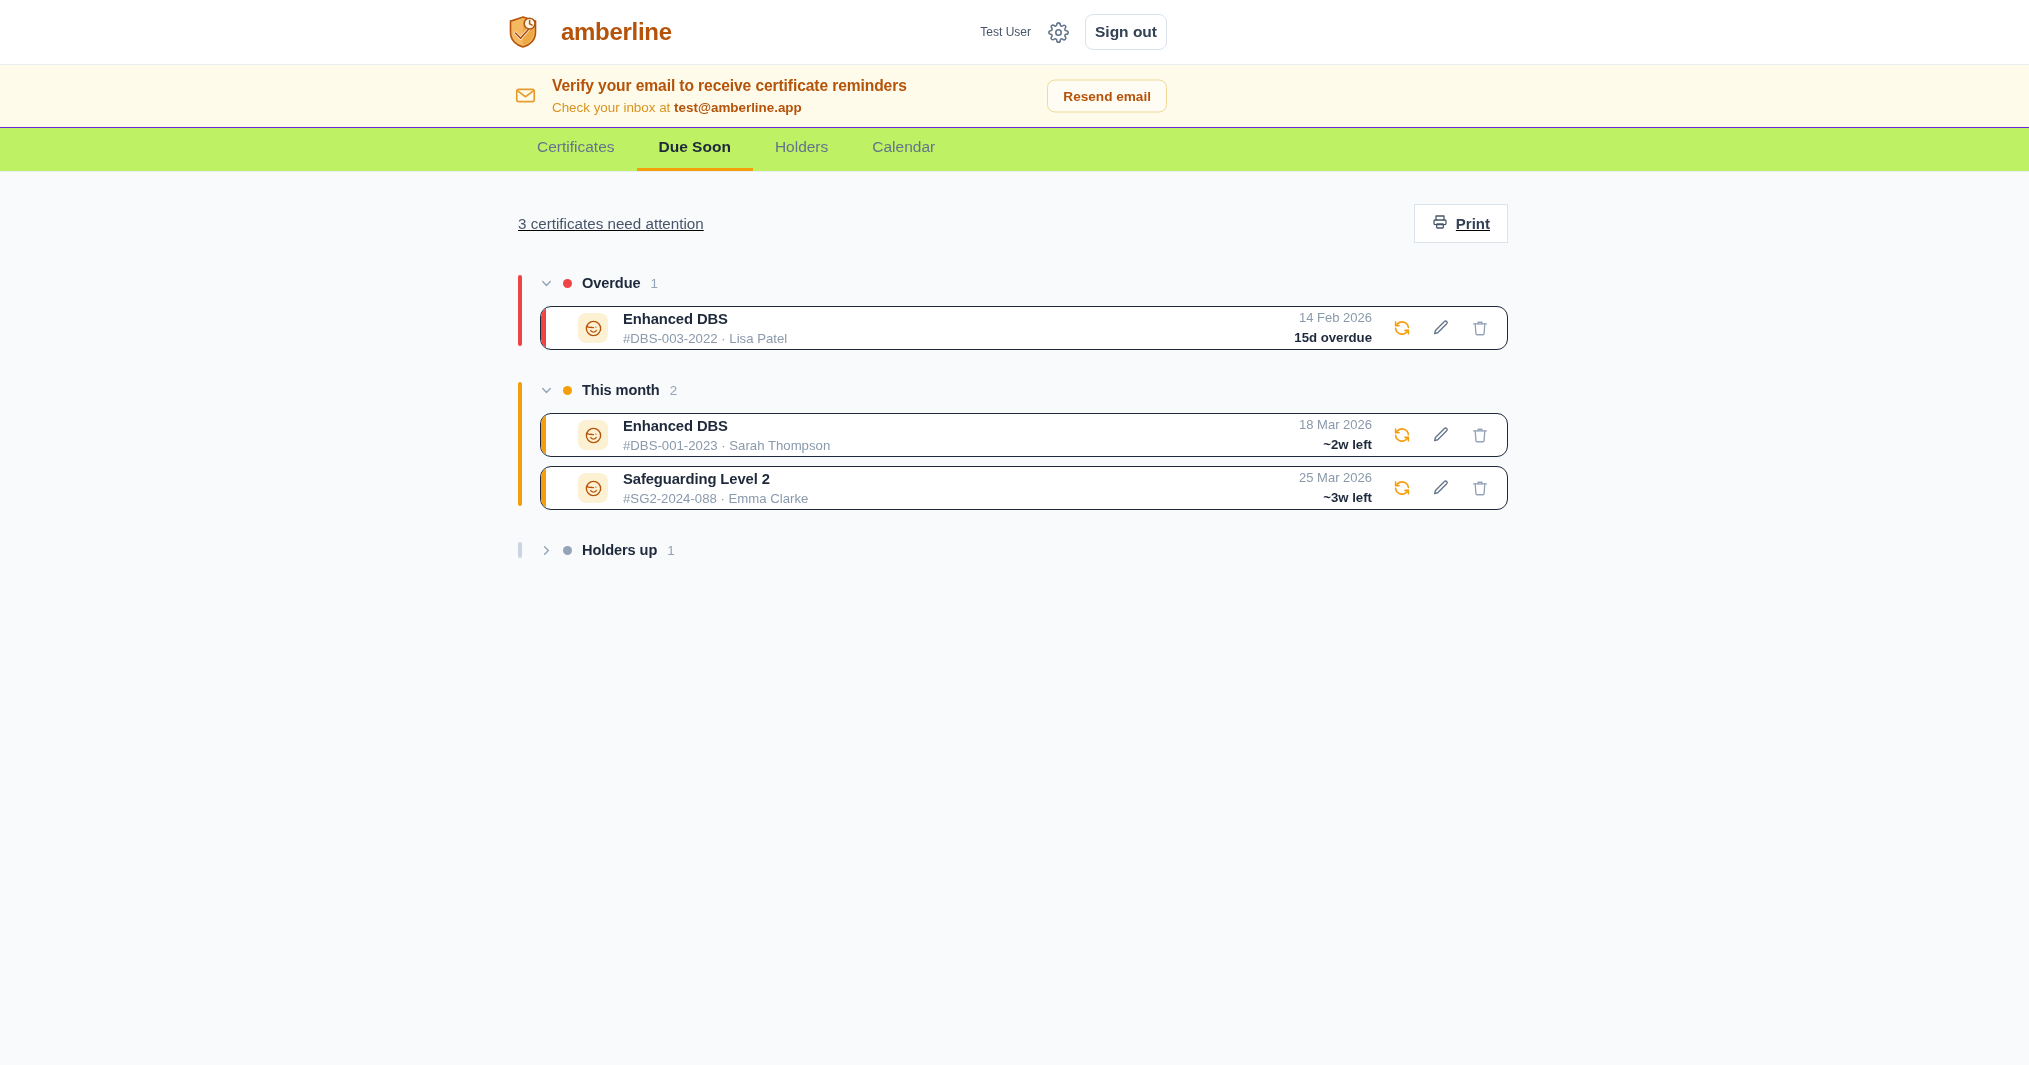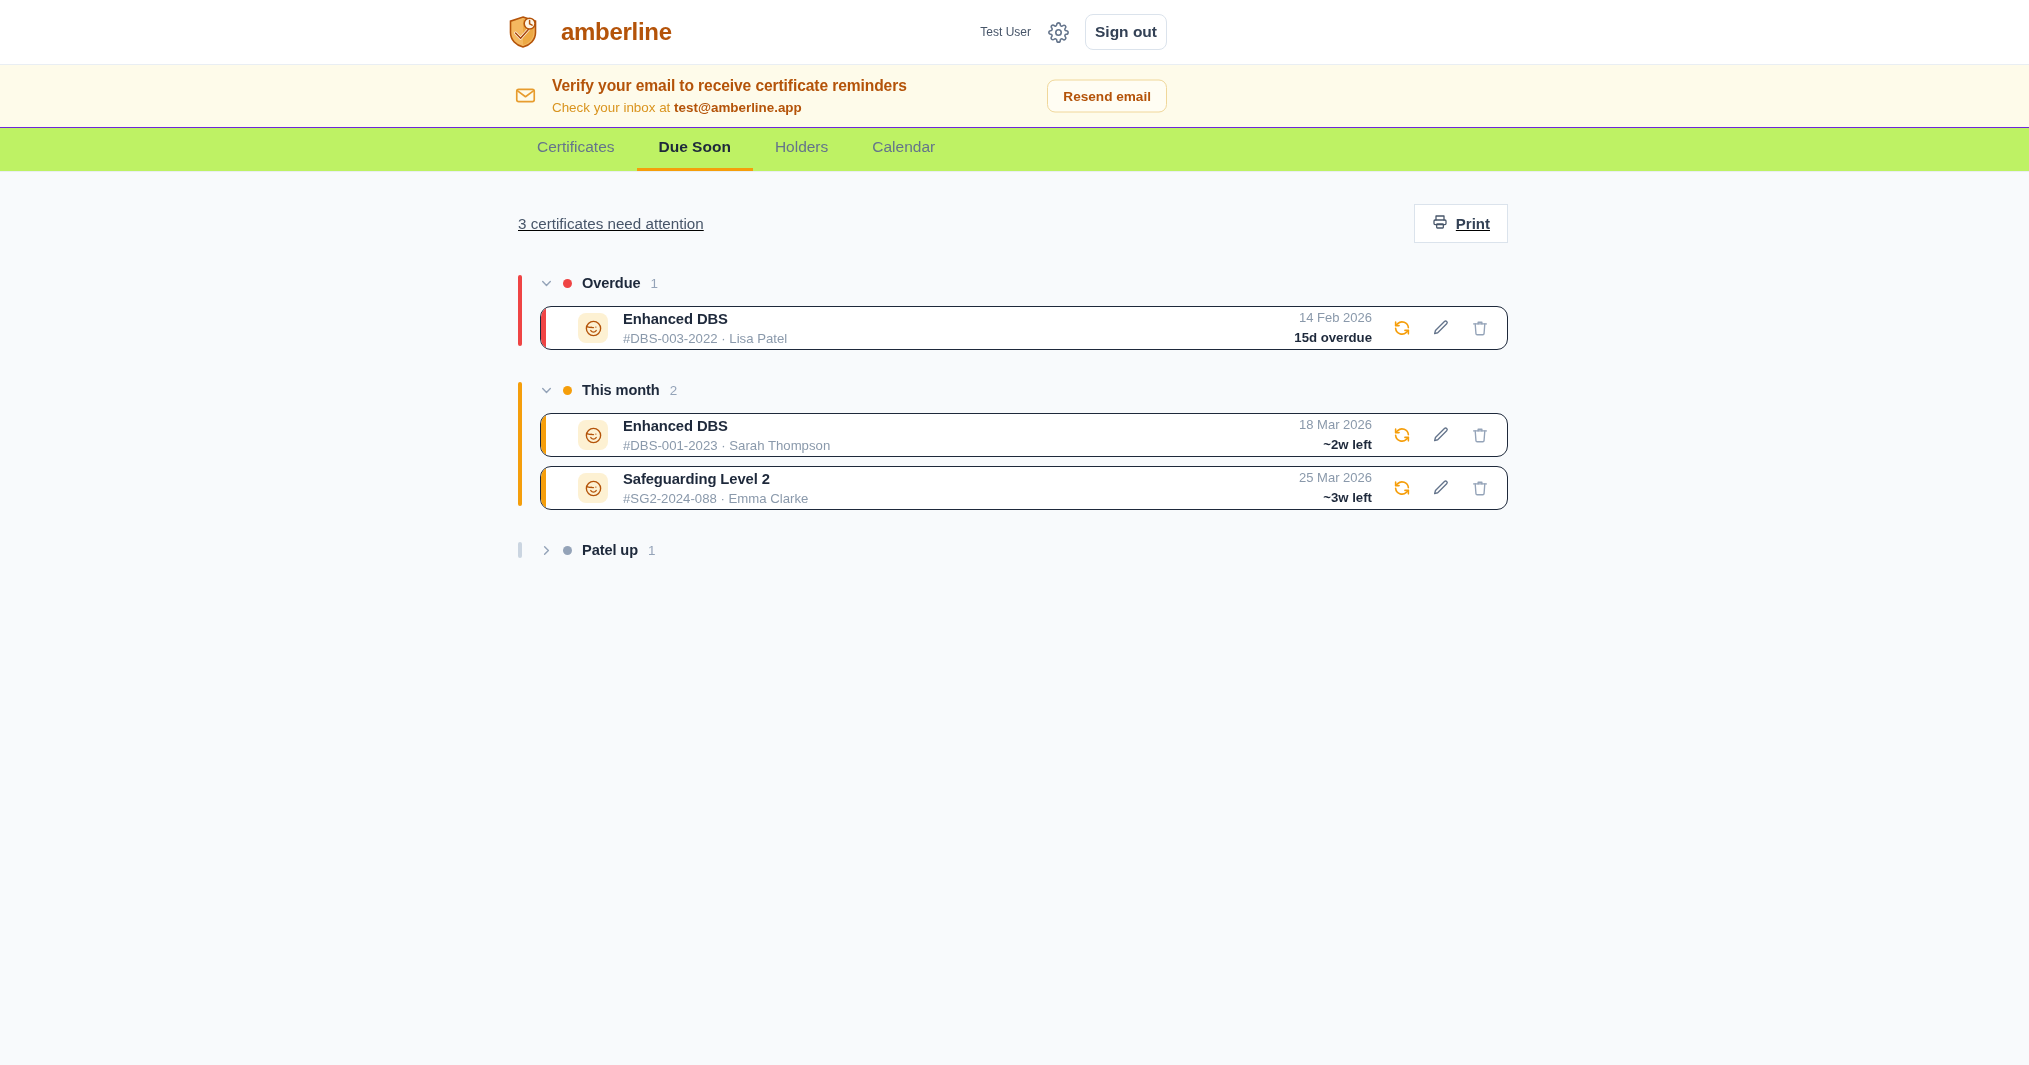--- a/index.html
+++ b/index.html
@@ -433,19 +433,19 @@
 
     <div class="group" style="margin-bottom:0">
       <div class="group-bar" style="background:#cbd5e1"></div>
       <div class="group-head" style="margin-bottom:0">
         <span>
           <svg class="chev" viewBox="0 0 24 24" fill="none" stroke="#94a3b8" stroke-width="2.6" stroke-linecap="round" stroke-linejoin="round">
               <path d="M8.5 5 L15.5 12 L8.5 19"></path>
             </svg>
         </span>
         <span class="group-dot" style="background:#94a3b8"></span>
-        <span class="group-title">Patel up</span>
+        <span class="group-title">Holders up</span>
         <span class="group-count">1</span>
       </div>
     </div>
 
   </div>
 </div>
 
 </body></html>

